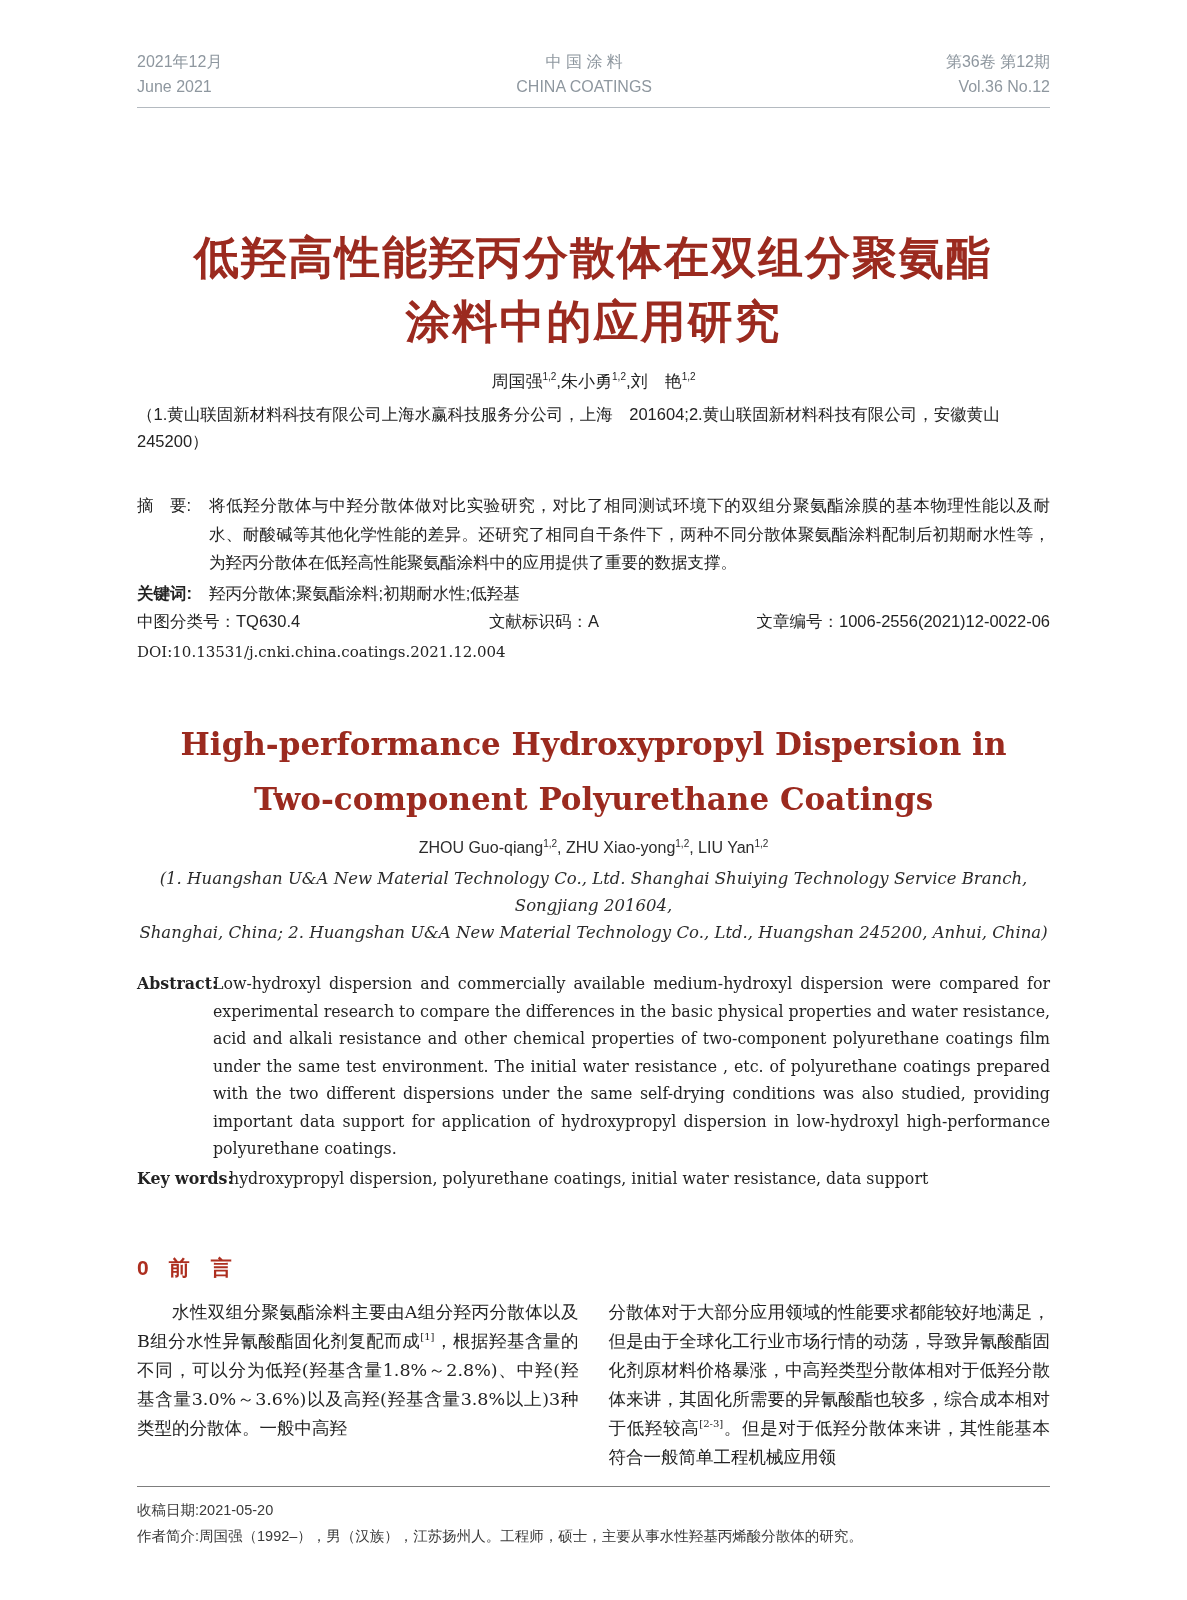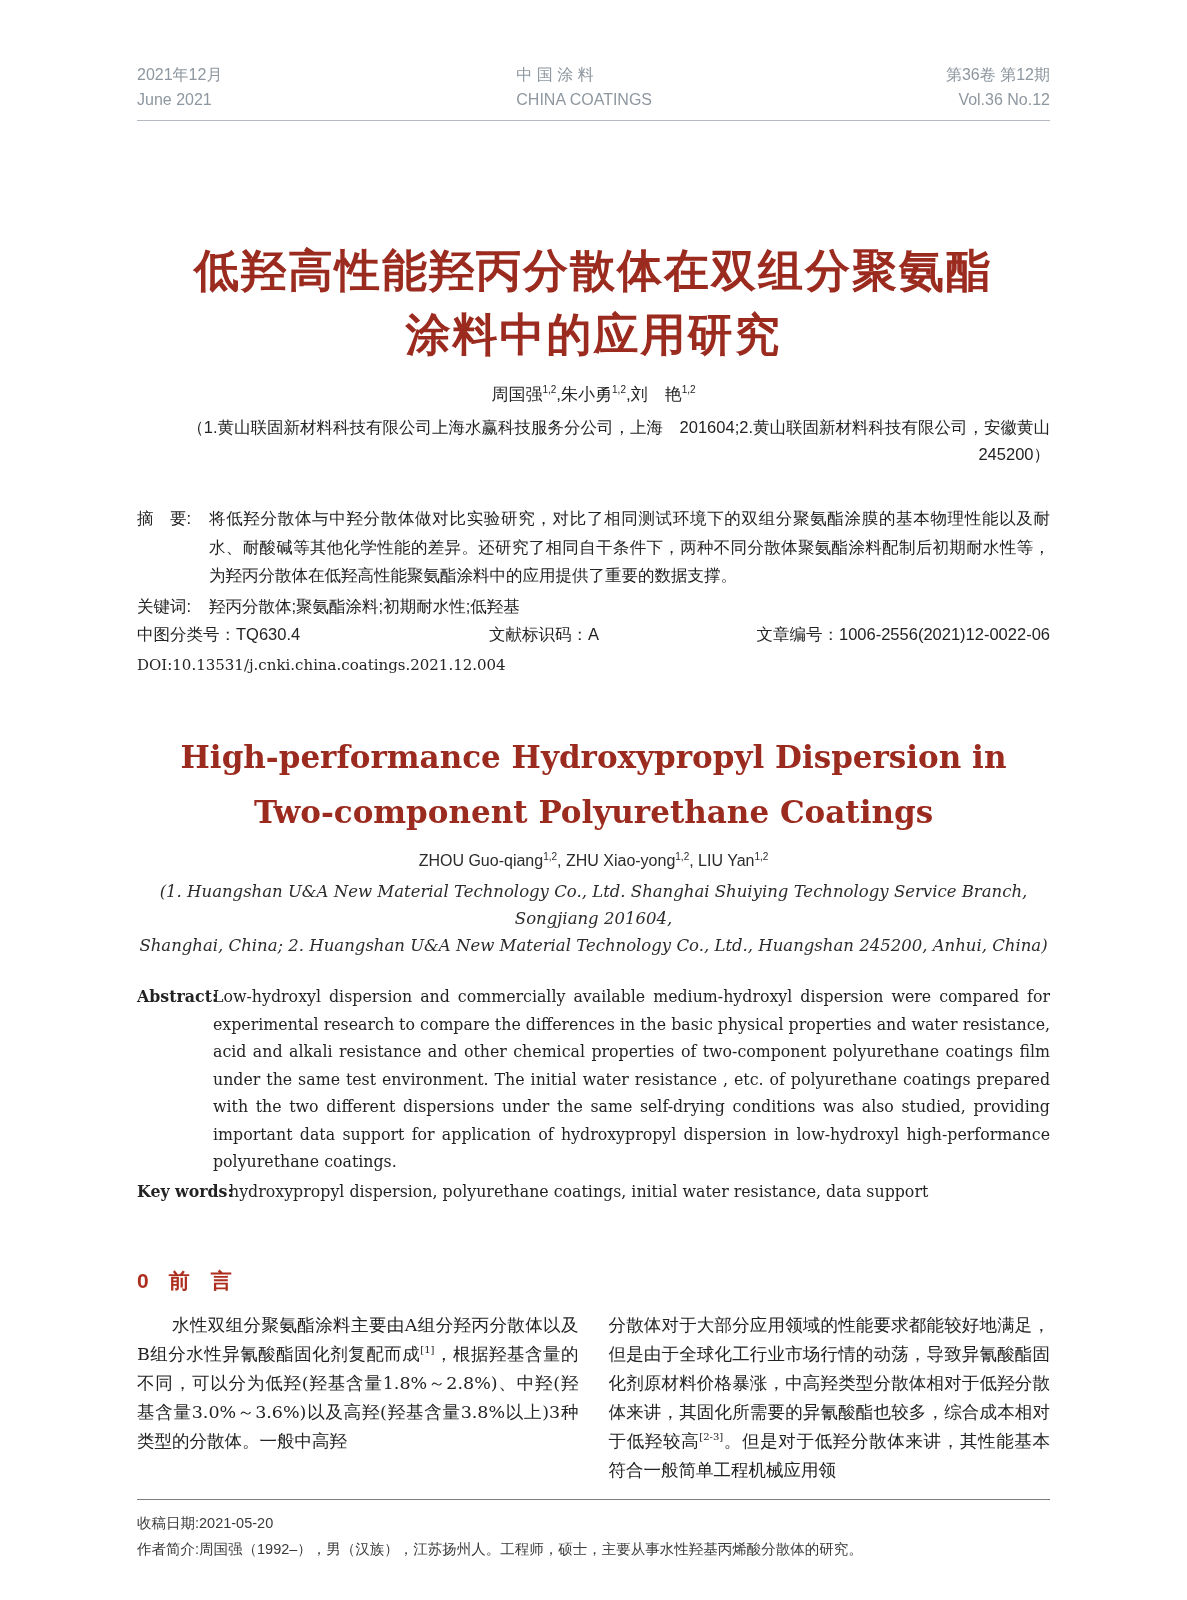--- a/index.html
+++ b/index.html
@@ -5,56 +5,56 @@
   html,body { margin:0; padding:0; background:#ffffff; }
   .page {
     width:1187px; height:1600px; box-sizing:border-box;
     padding:0 137px; background:#ffffff; overflow:hidden;
     font-family:"DejaVu Serif", serif; color:#232323; position:relative;
   }
   sup { font-size:10px; line-height:0;text-align:center; }
 
   
   .journal-header {
-    padding-top:62px; padding-bottom:8px;
+    padding-top:49px; padding-bottom:8px;
     border-bottom:1px solid #b4bac0;
     display:flex; justify-content:space-between; align-items:flex-end;
     font-family:"Liberation Sans", sans-serif;
     color:#8e979f; font-size:16px; line-height:25px;
   }
   .jh-col { white-space:nowrap; }
-  .jh-center { text-align:left; }
+  .jh-center { text-align:center; }
   .jh-right { text-align:right; }
 
   
   .title-cn {
     margin-top:118px; text-align:center;
     font-family:"Liberation Sans", sans-serif;
     font-weight:700; font-size:45px; line-height:64px;
     color:#9b2a1f; letter-spacing:2px;
   }
   .authors-cn {
     margin-top:16px; text-align:center;
     font-family:"Liberation Sans", sans-serif;
     font-size:17px; color:#232323;
   }
   .affil-cn {
-    margin-top:8px; text-align:right;
+    margin-top:8px; text-align:left;
     font-family:"Liberation Sans", sans-serif;
     font-size:16.5px; line-height:27px; color:#232323;
   }
 
   
   .hang-row { display:flex; align-items:flex-start; }
   .abstract-cn { margin-top:36px; font-family:"Liberation Sans", sans-serif; font-size:16.5px; line-height:28.5px; }
   .hang-label { flex:0 0 auto; font-weight:700; white-space:nowrap; }
   .abstract-cn .hang-label { width:72px; font-weight:400; }
   .hang-text { flex:1 1 auto; text-align:justify; }
   .keywords-cn { margin-top:2px; font-family:"Liberation Sans", sans-serif; font-size:16.5px; line-height:28.5px; }
-  .keywords-cn .hang-label { width:72px; font-weight:400; }
+  .keywords-cn .hang-label { width:72px; font-weight:700; }
 
   .meta-row {
     margin-top:4px; display:grid; grid-template-columns:352px 1fr auto;
     font-family:"Liberation Sans", sans-serif; font-size:16.5px;
   }
   .meta-item-right { justify-self:end; }
   .doi-line { margin-top:10px; font-family:"DejaVu Serif", serif; font-size:15px; }
 
   
   .title-en {

